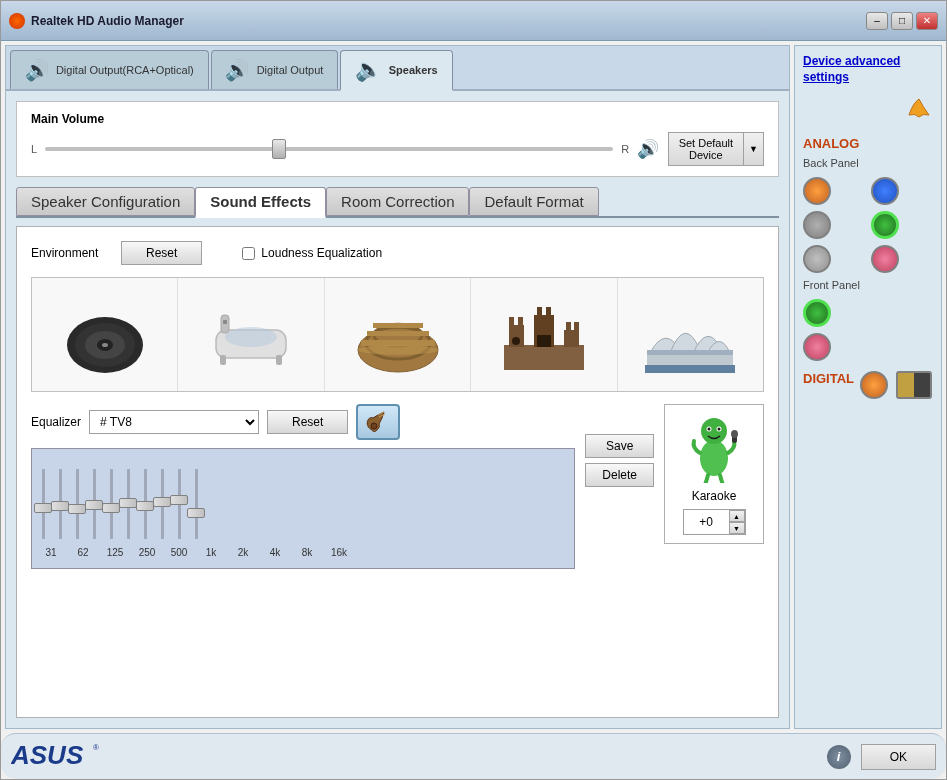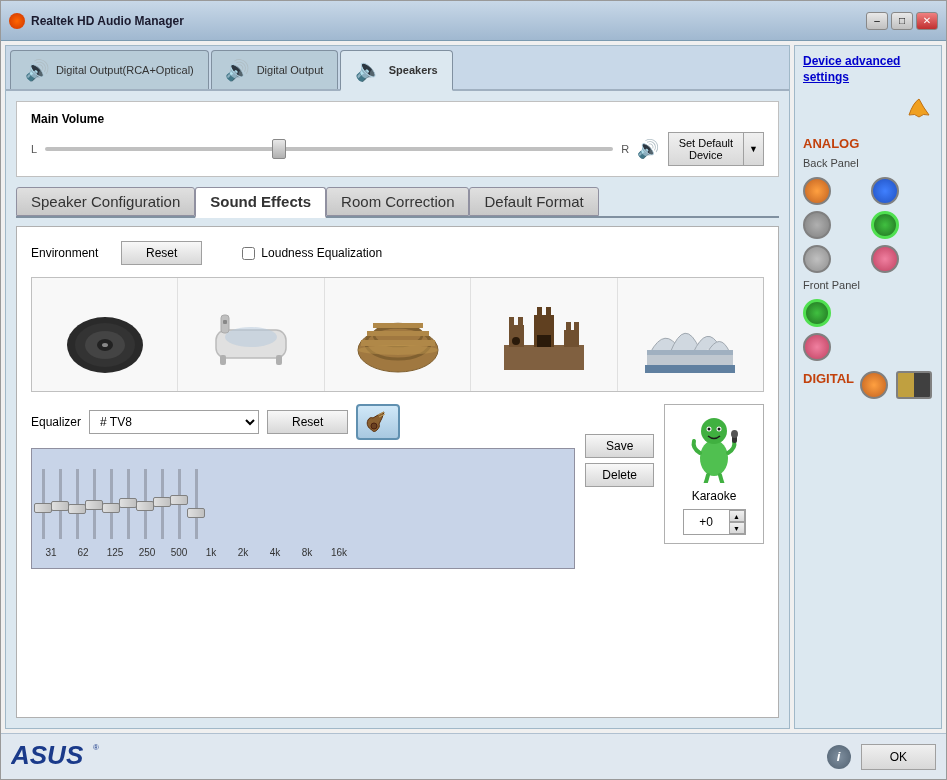--- a/index.html
+++ b/index.html
@@ -460,20 +460,21 @@
     }
 
     .bottom-bar {
       display: flex;
       align-items: center;
       justify-content: space-between;
       padding: 6px 10px;
       background: #e0e8f0;
       border-top: 1px solid #b0c0d0;
       flex-shrink: 0;
+      border-radius: 15px;
     }
     .info-btn {
       width: 24px; height: 24px;
       background: radial-gradient(circle, #8090a0, #506070);
       border-radius: 50%;
       color: white;
       display: flex;
       align-items: center;
       justify-content: center;
       font-size: 13px;

